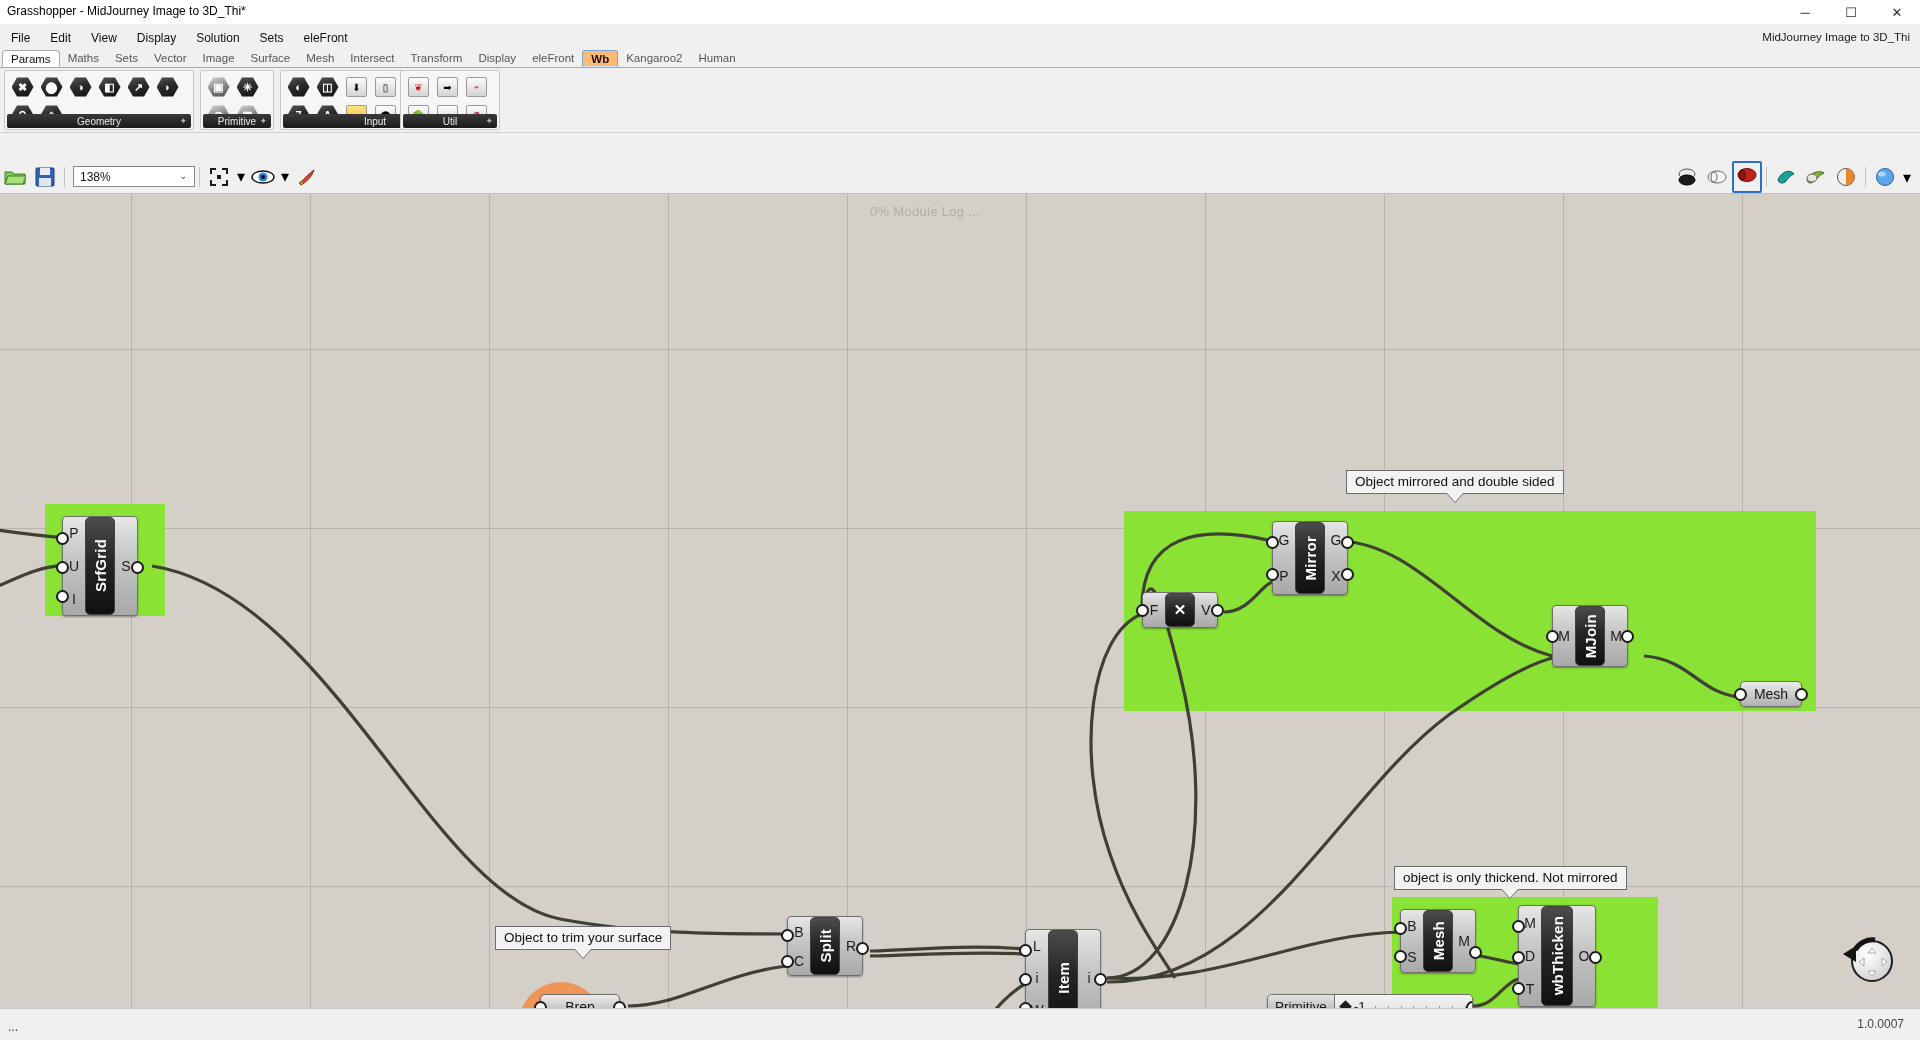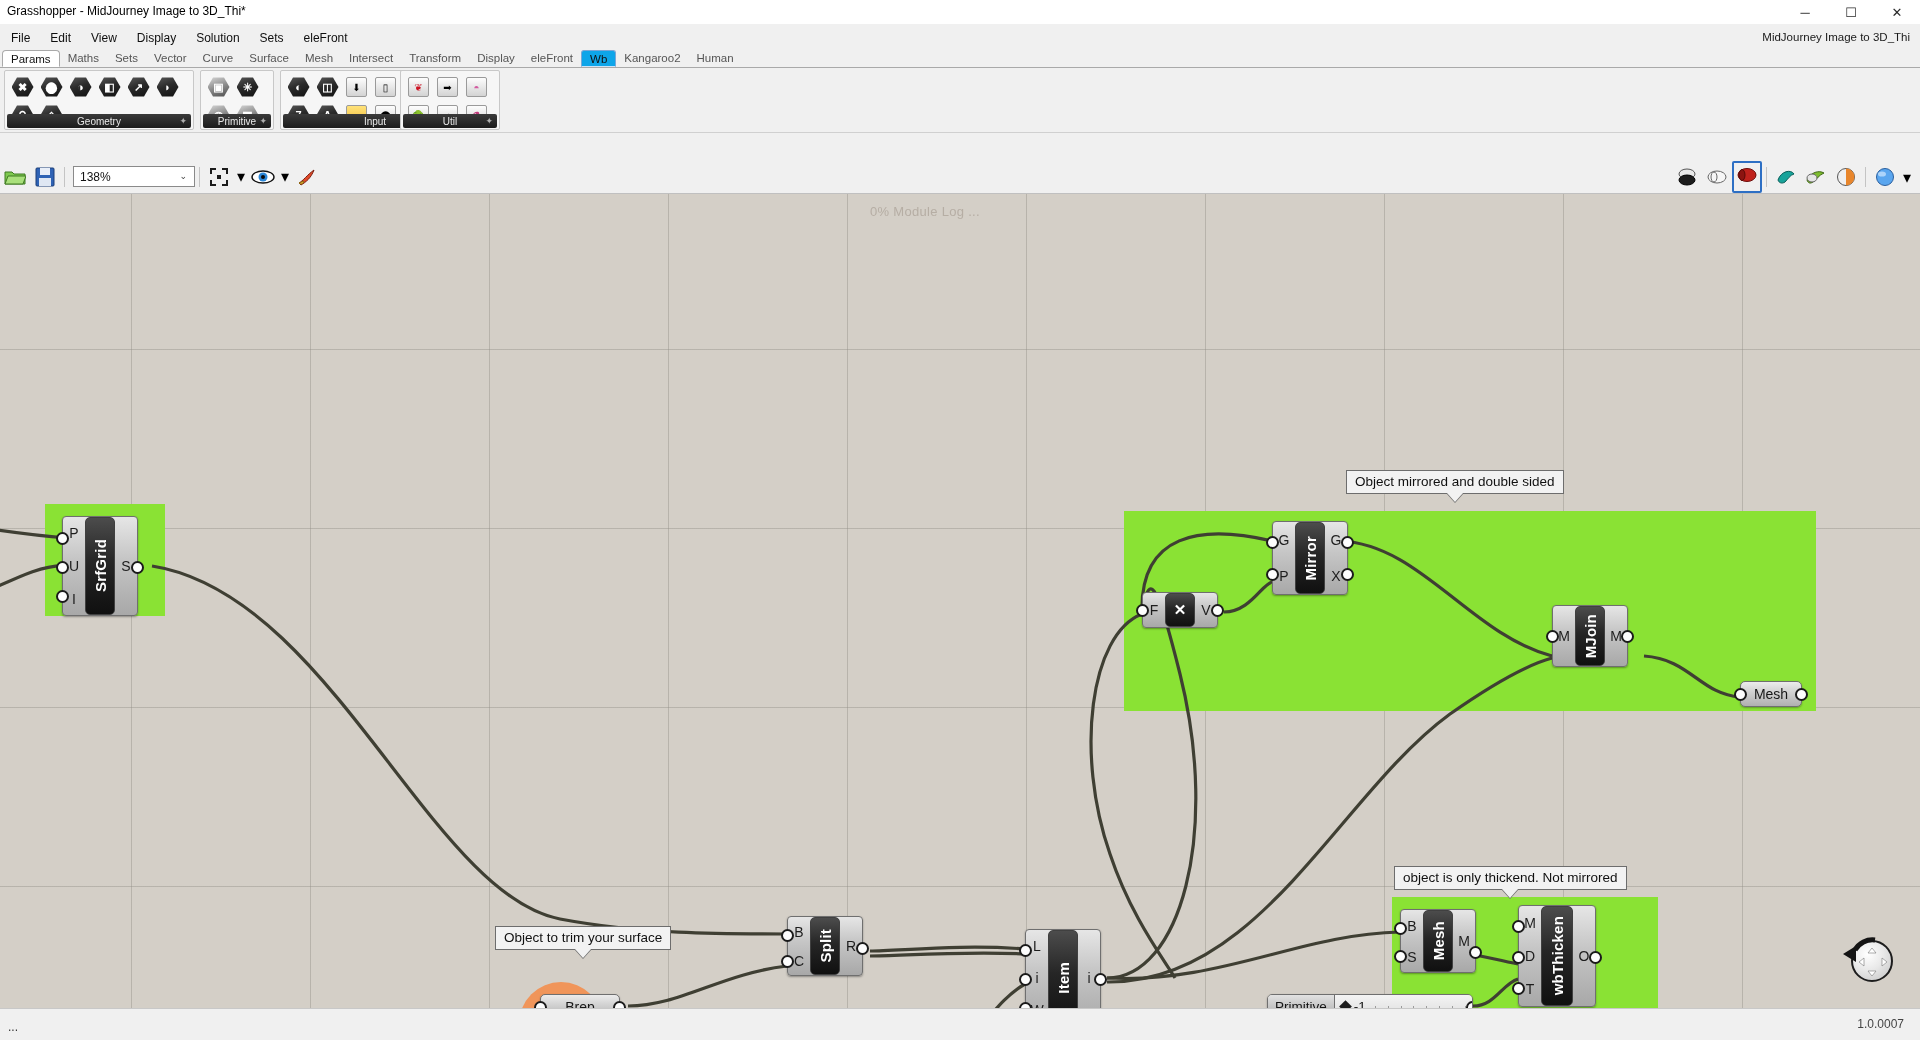--- a/index.html
+++ b/index.html
@@ -44,22 +44,23 @@
   }
   .tab {
     font-size:11.5px; color:#555; padding:2px 8px 2px 8px; height:17px;
     line-height:13px; white-space:nowrap;
   }
   .tab.active {
     background:#ffffff; color:#111; border:1px solid #a9a9a9; border-bottom:1px solid #fff;
     border-radius:4px 4px 0 0; margin-left:2px;
   }
   .tab.highlight {
-    background:#0ea5e9; color:#111; border:1px solid #7ba7d7; border-bottom-color:#cfe3f7;
+    background:#fdba74; color:#111; border:1px solid #7ba7d7; border-bottom-color:#cfe3f7;
     border-radius:3px 3px 0 0;
+    font-weight:bold;
   }
 
   
   .ribbon {
     position:absolute; top:68px; left:0; width:1920px; height:65px;
     background:#f0f0f0; border-bottom:1px solid #d0d0d0;
   }
   .rgroup {
     position:absolute; top:2px; border:1px solid #c8c8c8; background:#f6f6f6;
     border-radius:2px; padding:2px 3px 0 3px;
@@ -257,21 +258,21 @@
     <div class="menu-item">Sets</div>
     <div class="menu-item">eleFront</div>
     <div class="doc-right">MidJourney Image to 3D_Thi</div>
   </div>
 
   <div class="tabbar">
     <div class="tab active">Params</div>
     <div class="tab">Maths</div>
     <div class="tab">Sets</div>
     <div class="tab">Vector</div>
-    <div class="tab">Curve</div>
+    <div class="tab">Image</div>
     <div class="tab">Surface</div>
     <div class="tab">Mesh</div>
     <div class="tab">Intersect</div>
     <div class="tab">Transform</div>
     <div class="tab">Display</div>
     <div class="tab">eleFront</div>
     <div class="tab highlight">Wb</div>
     <div class="tab">Kangaroo2</div>
     <div class="tab">Human</div>
   </div>

